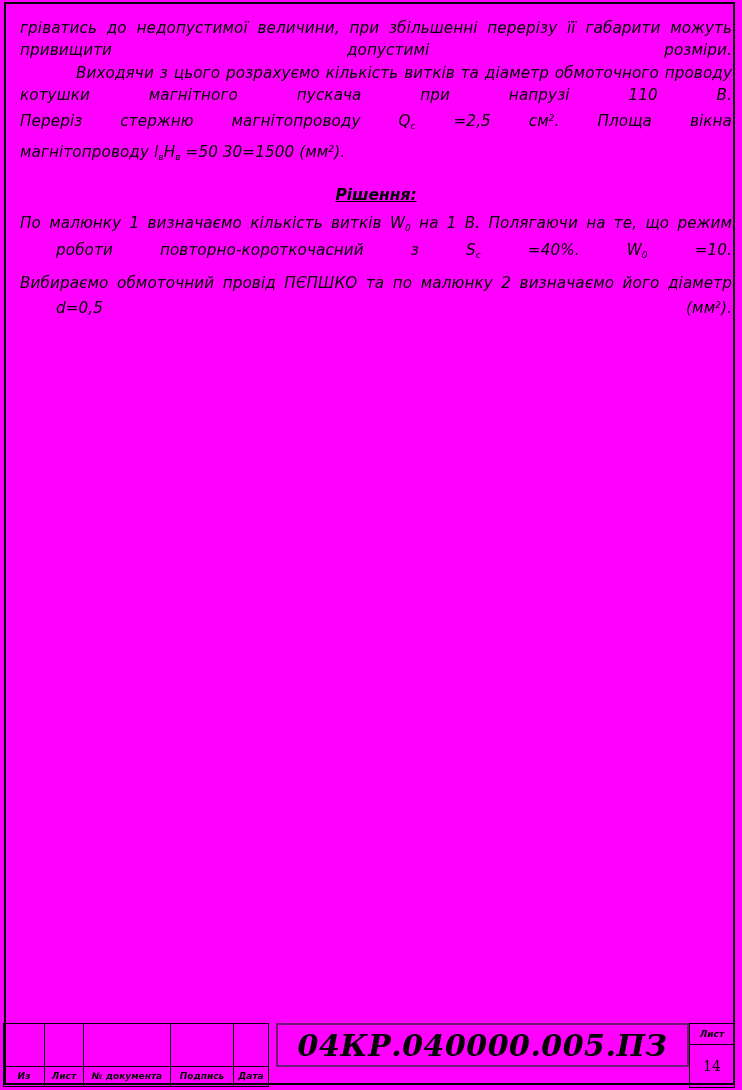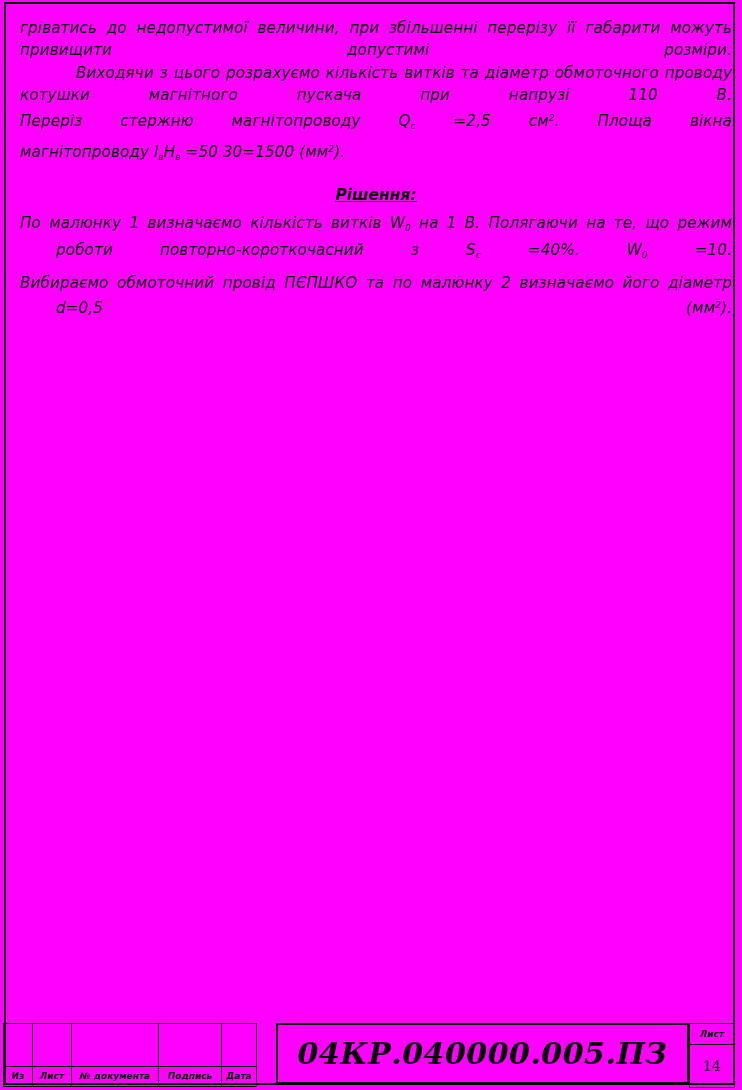--- a/index.html
+++ b/index.html
@@ -110,33 +110,33 @@
   .row-top {
     left: 0;
     top: 0;
     height: 44px;
   }
   .row-bottom {
     left: 0;
     top: 43px;
     height: 21px;
   }
-  .c-iz  { width: 30px; }
+  .c-iz  { width: 42px; }
   .c-list{ width: 40px; }
   .c-doc { width: 88px; }
   .c-sig { width: 64px; }
   .c-date{ width: 36px; }
 
   .title-box {
     position: absolute;
     left: 272px;
     top: 0px;
     width: 413px;
-    height: 61px;
-    border: 2px solid #000000;
+    height: 44px;
+    border: 2px solid #701a75;
     box-sizing: border-box;
     display: flex;
     align-items: center;
     justify-content: center;
     font-family: "DejaVu Serif", serif;
     font-style: italic;
     font-weight: bold;
     font-size: 30px;
     letter-spacing: 0.5px;
     color: #000;

